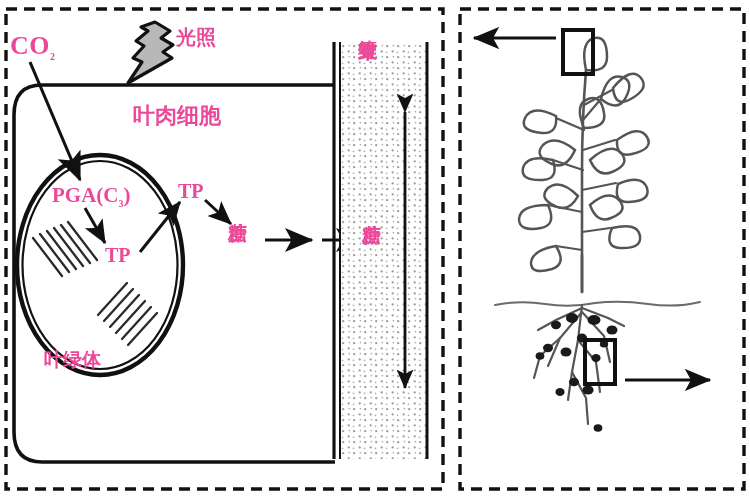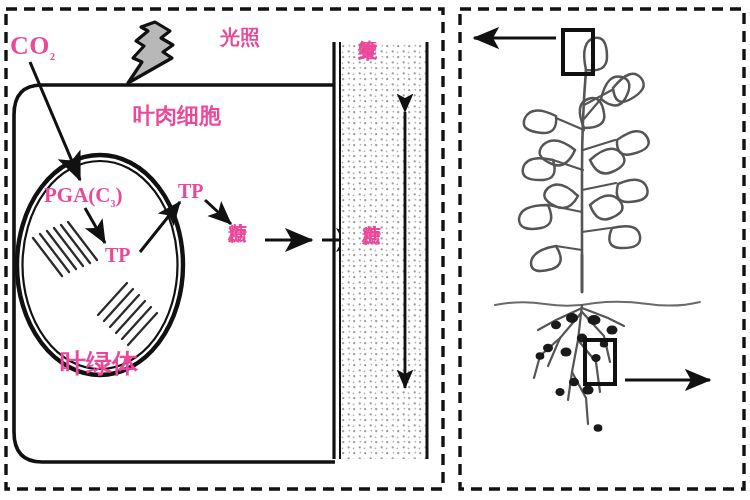--- a/index.html
+++ b/index.html
@@ -22,28 +22,28 @@
   }
   .cn{font-family:"DejaVu Sans", sans-serif;font-weight:700;}
   .vert{
     writing-mode:vertical-rl;
     text-orientation:upright;
     line-height:1.02;
     letter-spacing:0px;
   }
   .sci{font-size:10px;vertical-align:sub;}
   #lbl-co2{left:10px;top:33px;font-size:26px;font-weight:700;letter-spacing:0.5px;}
-  #lbl-light{left:176px;top:27px;font-size:20px;margin-left:44px;}
+  #lbl-light{left:176px;top:27px;font-size:20px;}
   #lbl-mesophyll{left:133px;top:105px;font-size:22px;}
-  #lbl-pga{left:44px;top:185px;font-size:21px;font-weight:700;}
+  #lbl-pga{left:52px;top:185px;font-size:21px;font-weight:700;}
   #lbl-tp-in{left:105px;top:245px;font-size:20px;font-weight:700;}
   #lbl-tp-out{left:178px;top:181px;font-size:20px;font-weight:700;}
   #lbl-sucrose-cyt{left:228px;top:207px;font-size:19px;}
   #lbl-sucrose-vb{left:362px;top:209px;font-size:19px;}
-  #lbl-chloroplast{left:60px;top:350px;font-size:26px;}
+  #lbl-chloroplast{left:44px;top:350px;font-size:19px;}
   #lbl-bundle{left:358px;top:25px;font-size:19px;}
 </style>
 </head>
 <body>
 
 <div id="stage">
 <svg width="750" height="500" viewBox="0 0 750 500" xmlns="http://www.w3.org/2000/svg">
 
   <defs>
     <marker id="ah" markerWidth="9" markerHeight="9" refX="7.6" refY="3.4" orient="auto">

